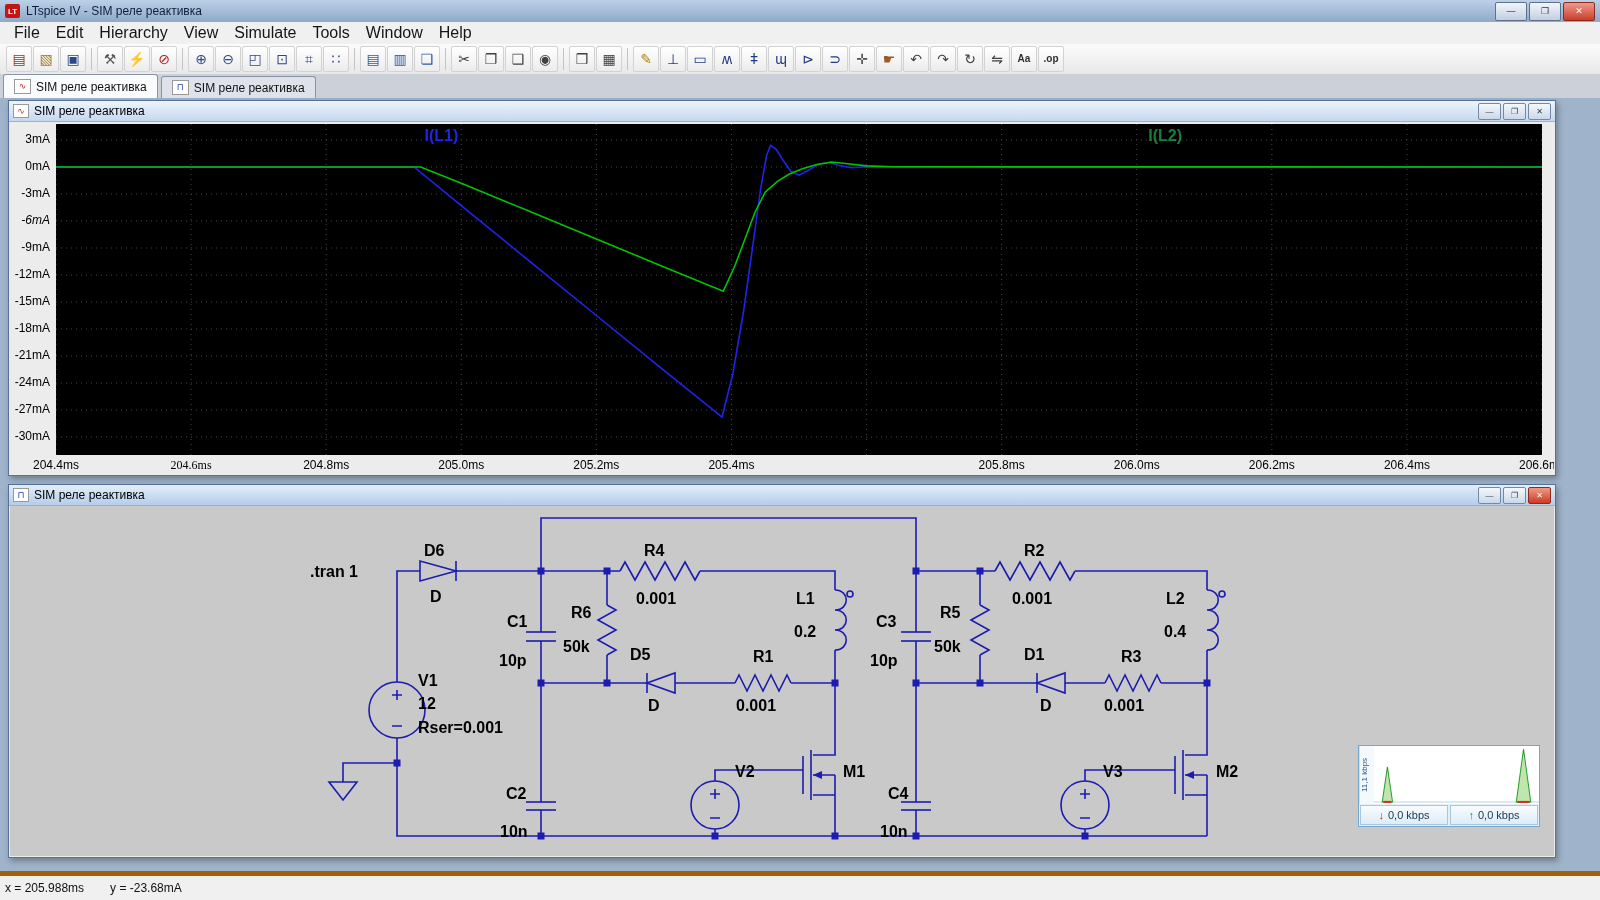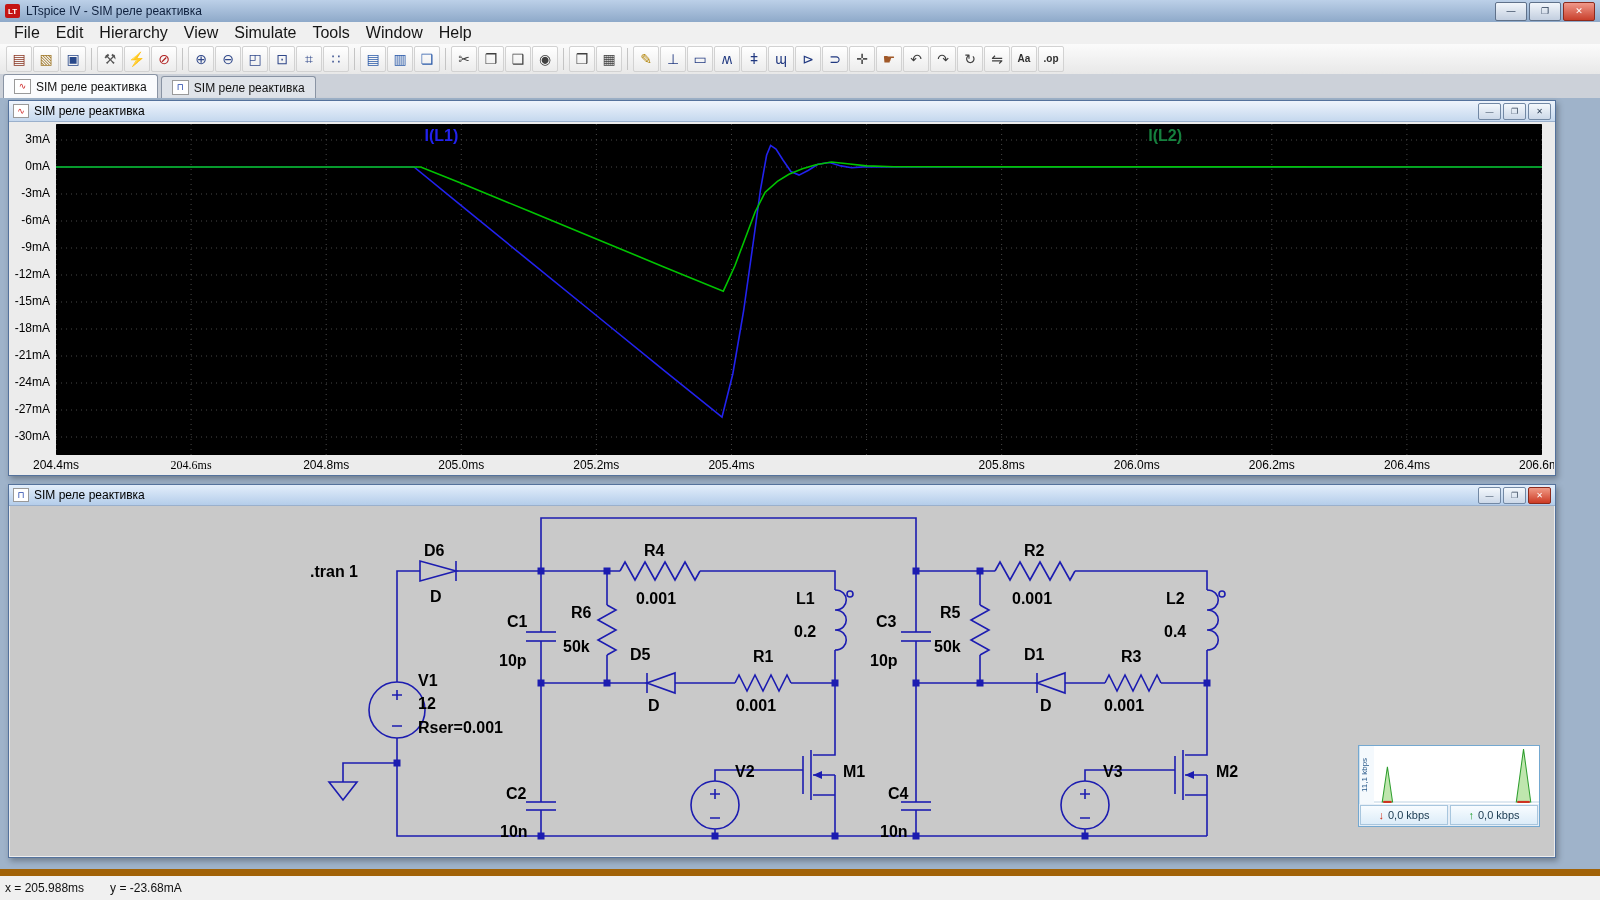--- a/index.html
+++ b/index.html
@@ -64,21 +64,21 @@
   
   #schem-window{left:8px;top:386px;width:1546px;height:372px;}
   #schem-content{position:absolute;left:1px;right:1px;top:21px;bottom:1px;background:#c9c9c9;overflow:hidden;}
   svg.schematic{position:absolute;left:0;top:4px;}
   .w{stroke:#1c1cb0;stroke-width:1.6;fill:none;}
   .p{stroke:#1c1cb0;stroke-width:1.6;fill:none;}
   .node{fill:#1c1cb0;stroke:none;}
   .slabel{font-size:16px;font-weight:bold;fill:#000;font-family:"Liberation Sans",sans-serif;}
   
   .statusbar{position:absolute;left:0;right:0;bottom:0;height:24px;background:#f0f0f0;
-    border-top:7px solid #a16207;display:flex;align-items:center;font-size:12px;color:#111;}
+    border-top:5px solid #a16207;display:flex;align-items:center;font-size:12px;color:#111;}
   .statusbar .sx{margin-left:5px;}
   .statusbar .sy{margin-left:26px;}
   
   #net-monitor{position:absolute;left:1358px;top:745px;width:180px;height:80px;z-index:60;
     background:#fff;border:1px solid #74a8d0;display:flex;flex-direction:column;}
   .nm-top{flex:1;display:flex;min-height:0;}
   .nm-scale{width:14px;font-size:8px;color:#2a5a8a;writing-mode:vertical-rl;transform:rotate(180deg);
     text-align:center;border-right:1px solid #cfe2f0;background:#f4f9fd;}
   .nm-graph{flex:1;position:relative;}
   .nm-bottom{height:20px;display:flex;gap:2px;padding:1px;background:#e6eef6;}
@@ -281,21 +281,21 @@
             <line x1="0" x2="1486" y1="259" y2="259" stroke="#464646" stroke-dasharray="1 4"></line>
             <line x1="0" x2="1486" y1="286" y2="286" stroke="#464646" stroke-dasharray="1 4"></line>
             <line x1="0" x2="1486" y1="313" y2="313" stroke="#464646" stroke-dasharray="1 4"></line>
             <polyline points="0.0,43.0 358.0,43.0 405.3,81.7 472.8,136.6 540.4,191.5 607.9,246.4 666.0,293.2 676.8,250.0 687.6,187.0 697.1,119.5 704.5,65.5 710.6,31.3 714.6,21.4 720.0,25.0 726.8,35.8 734.9,47.5 743.0,51.1 752.5,46.2 761.9,40.3 773.4,38.5 784.9,41.9 795.7,43.7 810.5,42.6 844.3,43.0 1486.0,43.0" fill="none" stroke="#2222ee" stroke-width="1.6"></polyline>
             <polyline points="0.0,43.0 364.7,43.0 405.3,59.2 472.8,87.1 540.4,115.0 607.9,142.9 667.3,167.2 678.8,142.0 689.0,115.0 699.1,88.0 709.2,68.2 721.4,57.4 732.9,50.2 746.4,44.8 759.9,40.8 775.4,38.0 791.6,39.8 810.5,41.9 837.6,42.8 1486.0,43.0" fill="none" stroke="#00c400" stroke-width="1.6"></polyline>
           </svg><div class="trace-label" style="left: 24.8%; color: rgb(34, 34, 238);">I(L1)</div><div class="trace-label" style="left: 73.5%; color: #15803d;">I(L2)</div></div>
       <div id="y-labels">
           <div class="y-label" style="top: 10px;">3mA</div>
           <div class="y-label" style="top: 37px;">0mA</div>
           <div class="y-label" style="top: 64px;">-3mA</div>
-          <div class="y-label" style="top: 91px;">-6mA</div>
+          <div class="y-label" style="top: 91px; font-style: italic;">-6mA</div>
           <div class="y-label" style="top: 118px;">-9mA</div>
           <div class="y-label" style="top: 145px;">-12mA</div>
           <div class="y-label" style="top: 172px;">-15mA</div>
           <div class="y-label" style="top: 199px;">-18mA</div>
           <div class="y-label" style="top: 226px;">-21mA</div>
           <div class="y-label" style="top: 253px;">-24mA</div>
           <div class="y-label" style="top: 280px;">-27mA</div>
           <div class="y-label" style="top: 307px;">-30mA</div>
         </div>
       <div id="x-labels">

